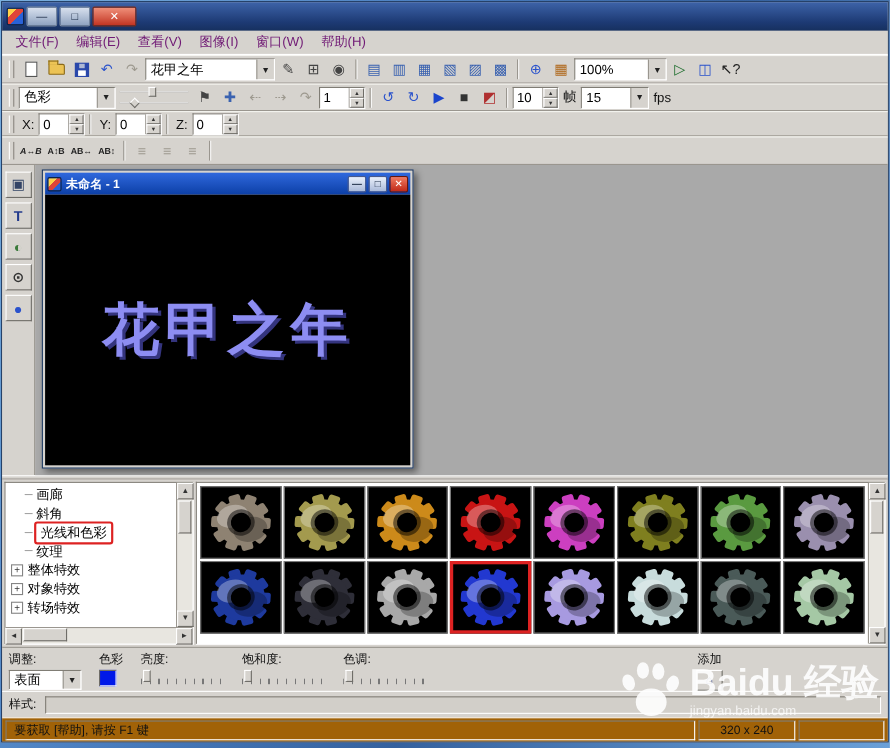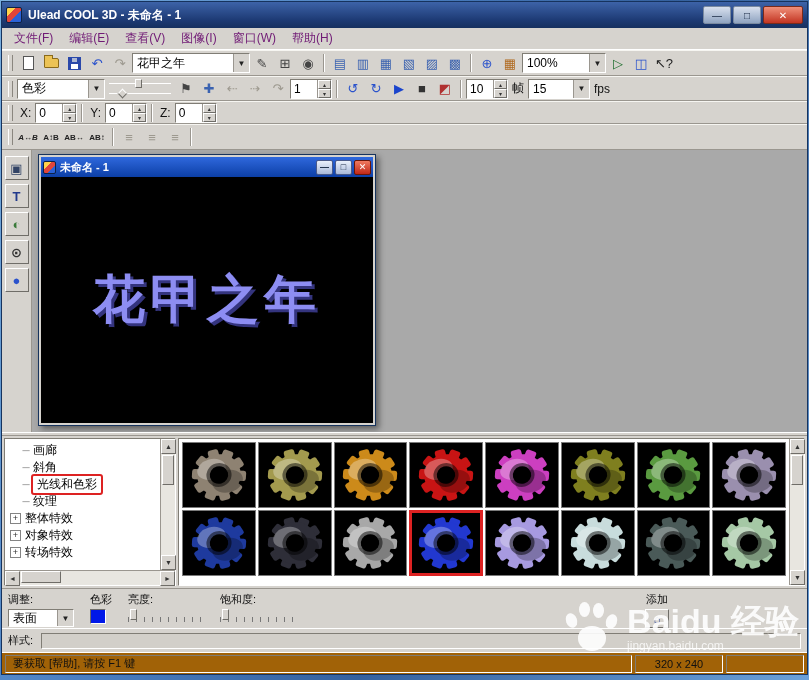--- a/index.html
+++ b/index.html
@@ -73,21 +73,21 @@
   .sbtn{width:15px;height:15px;flex:0 0 15px;background:#d6d3ce;border:1px solid;border-color:#fff #6f6d68 #6f6d68 #fff;font-size:7px;display:flex;align-items:center;justify-content:center;color:#333;}
   .strack{flex:1;position:relative;}
   .sthumb-v{position:absolute;left:1px;top:1px;width:12px;height:30px;background:#d6d3ce;border:1px solid;border-color:#fff #6f6d68 #6f6d68 #fff;}
   .sthumb-h{position:absolute;top:0;left:1px;height:12px;width:40px;background:#d6d3ce;border:1px solid;border-color:#fff #6f6d68 #6f6d68 #fff;}
   .gallery-pane{flex:1;margin:2px 2px 2px 0;border:1px solid;border-color:#807d75 #fff #fff #807d75;background:#fff;display:flex;min-width:0;}
   .gallery-grid{flex:1;display:grid;grid-template-columns:repeat(8,1fr);gap:2px;padding:3px;align-content:start;}
   .tile{height:66px;background:#000;border:1px solid #7a7a7a;display:flex;align-items:center;justify-content:center;}
   .tile.sel{border:3px solid var(--hl,#dd2222);}
 
   
-  .adjust-row{height:40px;flex:0 0 40px;background:#d6d3ce;display:flex;align-items:flex-start;gap:16px;padding:3px 8px 0 6px;border-top:1px solid #9a968f;}
+  .adjust-row{height:40px;flex:0 0 40px;background:#d6d3ce;display:flex;align-items:flex-start;gap:16px;padding:3px 20px 0 6px;border-top:1px solid #9a968f;}
   .adj-col{display:flex;flex-direction:column;gap:2px;}
   .adj-label{font-size:11px;color:#111;white-space:nowrap;}
   .swatch{width:16px;height:15px;border:1px solid;border-color:#6f6d68 #fff #fff #6f6d68;background:var(--swatch,#0018e8);}
   .tick-slider{position:relative;width:76px;height:13px;background:repeating-linear-gradient(90deg,#777 0 1px,transparent 1px 8px) 0 100%/100% 5px no-repeat;}
   .tick-thumb{position:absolute;left:2px;top:0;width:7px;height:11px;background:#d6d3ce;border:1px solid;border-color:#fff #6f6d68 #6f6d68 #fff;}
   .add-col{margin-left:auto;align-items:center;}
   .add-btn{width:24px;height:19px;background:#d6d3ce;border:1px solid;border-color:#fff #6f6d68 #6f6d68 #fff;font-size:11px;display:flex;align-items:center;justify-content:center;color:#223a8c;}
 
   
   .style-row{height:24px;flex:0 0 24px;background:#d6d3ce;display:flex;align-items:center;gap:8px;padding:0 6px;border-top:1px solid #fff;}
@@ -112,21 +112,20 @@
   .wm-line2{font-size:12px;opacity:.85;white-space:nowrap;}
 </style>
 </head>
 <body>
 
 <div class="desktop">
   <div class="window">
 
     <div class="titlebar">
       <span class="app-icon"></span>
-      <span class="title-text">Ulead COOL 3D - 未命名 - 1</span>
       <span class="capbtn">—</span>
       <span class="capbtn">□</span>
       <span class="capbtn close">✕</span>
     </div>
 
     <div class="menubar">
         <span class="menu-item">文件(F)</span>
         <span class="menu-item">编辑(E)</span>
         <span class="menu-item">查看(V)</span>
         <span class="menu-item">图像(I)</span>
@@ -763,20 +762,26 @@
         <div class="tick-slider">
             <span class="tick-thumb"></span>
           </div>
       </div>
       <div class="adj-col">
         <span class="adj-label">饱和度:</span>
         <div class="tick-slider">
             <span class="tick-thumb"></span>
           </div>
       </div>
+      <div class="adj-col">
+        <span class="adj-label">色调:</span>
+        <div class="tick-slider">
+            <span class="tick-thumb"></span>
+          </div>
+      </div>
       <div class="adj-col add-col" style="margin-right:130px;">
         <span class="adj-label">添加</span>
         <span class="add-btn">⌂</span>
       </div>
     </div>
 
     <div class="style-row">
       <span class="adj-label">样式:</span>
       <span class="style-field"></span>
     </div>

